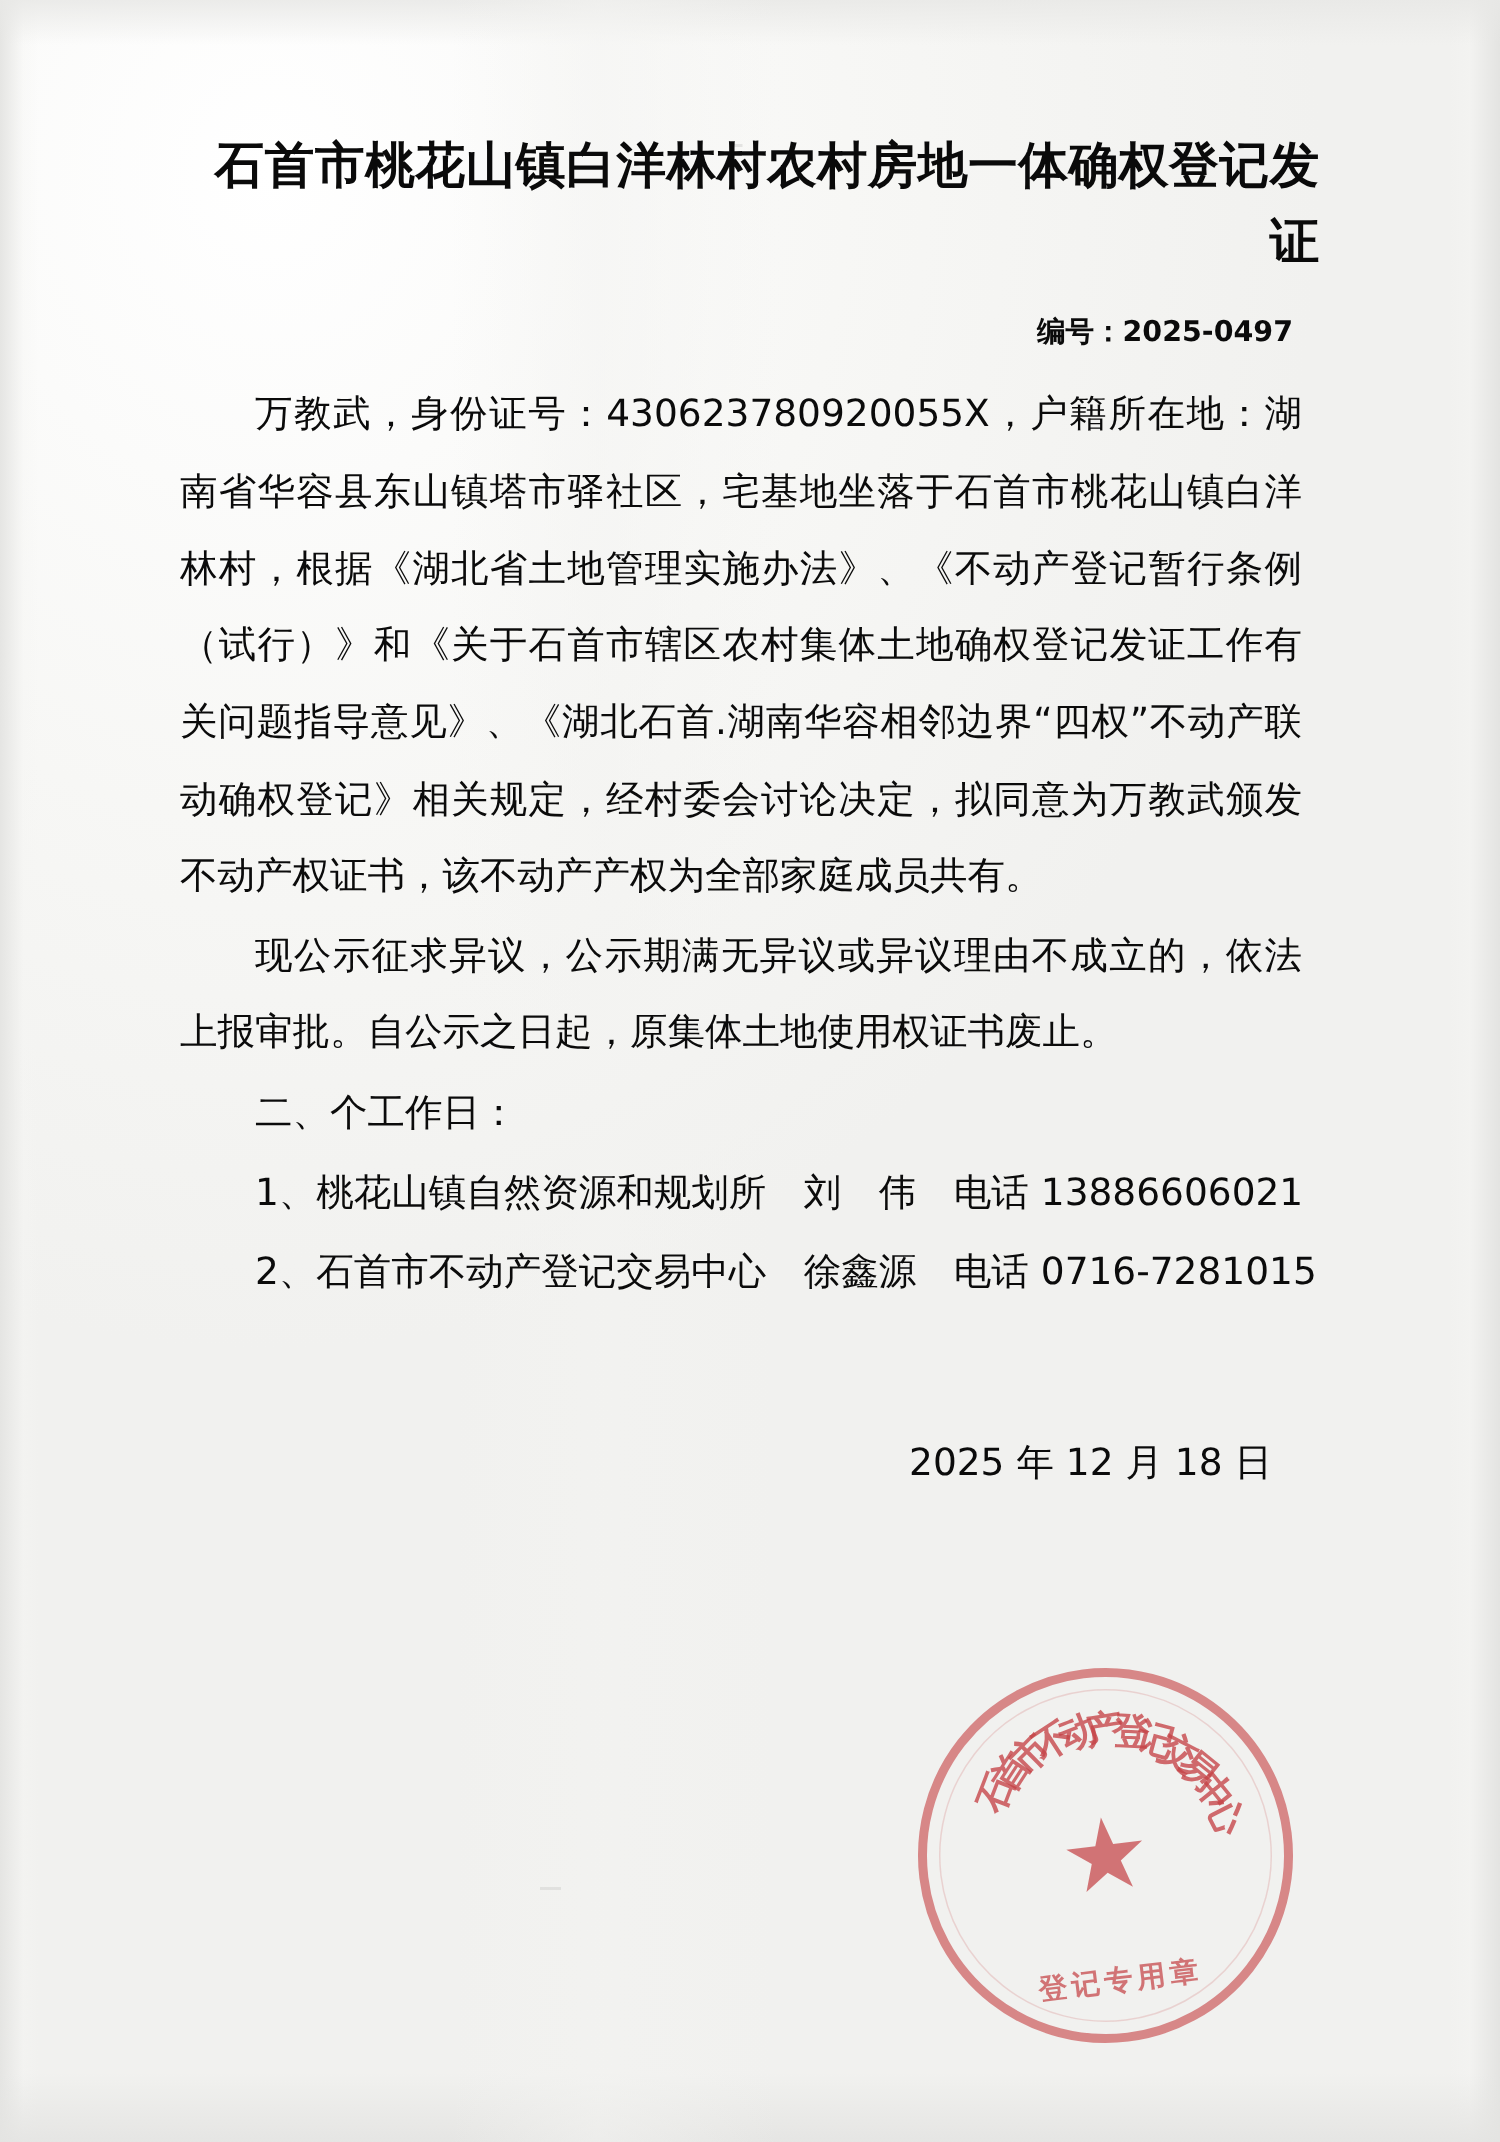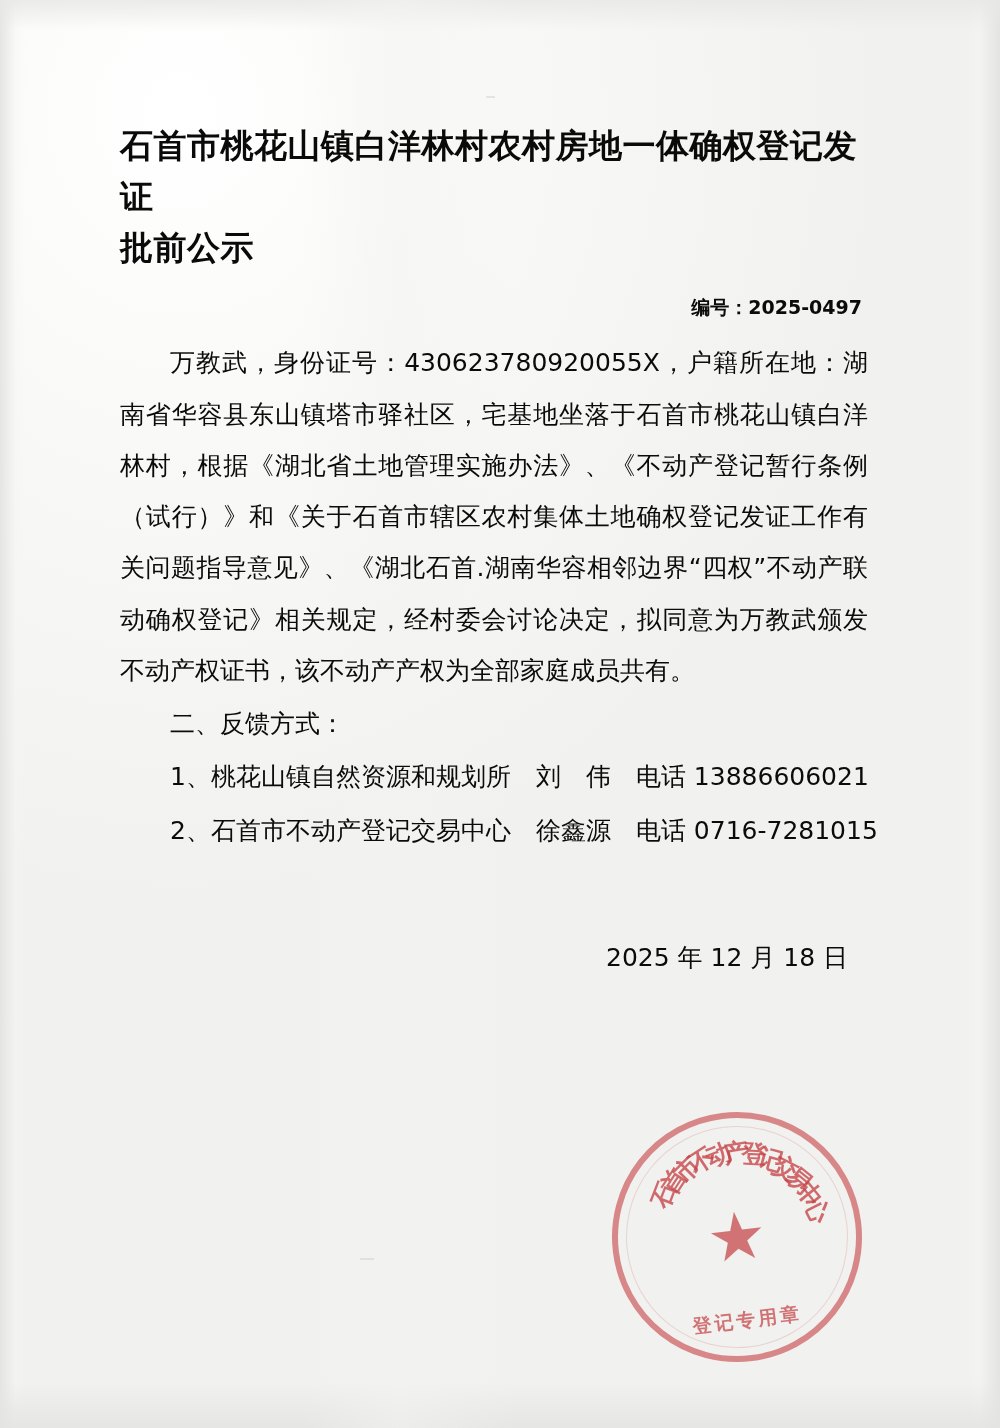--- a/index.html
+++ b/index.html
@@ -53,22 +53,22 @@
 
   .content {
     position: absolute;
     left: 120px;
     top: 0;
     width: 760px;
   }
 
   .doc-title {
     margin: 0;
-    padding-top: 120px;
-    text-align: left;
+    padding-top: 84px;
+    text-align: right;
     font-size: 33px;
     line-height: 1.55;
     font-weight: 700;
     letter-spacing: 0.5px;
     font-family: "DejaVu Sans", "Liberation Sans", sans-serif;
     color: #0a0a0a;
   }
   .doc-title .line2 {
     display: block;
   }
@@ -194,30 +194,30 @@
   <div class="scan-edge-bottom"></div>
   <div class="fold-shade"></div>
 
   <div class="speck" style="left:360px; top:1258px; width:14px; height:2px;"></div>
   <div class="speck" style="left:486px; top:96px; width:9px; height:2px;"></div>
 
   <div class="content">
 
     <h1 class="doc-title">
       <span>石首市桃花山镇白洋林村农村房地一体确权登记发证</span>
-      <span class="line2">批前公示</span>
     </h1>
 
     <div class="doc-number">
       <span>编号：</span><span>2025-0497</span>
     </div>
 
     <div class="body-text">
       <p class="para">万教武，身份证号：430623780920055X，户籍所在地：湖南省华容县东山镇塔市驿社区，宅基地坐落于石首市桃花山镇白洋林村，根据《湖北省土地管理实施办法》、《不动产登记暂行条例（试行）》和《关于石首市辖区农村集体土地确权登记发证工作有关问题指导意见》、《湖北石首.湖南华容相邻边界“四权”不动产联动确权登记》相关规定，经村委会讨论决定，拟同意为万教武颁发不动产权证书，该不动产产权为全部家庭成员共有。</p>
-      <p class="list-line">二、反馈方式：</p>
+      <p class="para">现公示征求异议，公示期满无异议或异议理由不成立的，依法上报审批。自公示之日起，原集体土地使用权证书废止。</p>
+      <p class="list-line">二、个工作日：</p>
       <p class="sub-line">1、桃花山镇自然资源和规划所　刘　伟　电话 13886606021</p>
       <p class="sub-line">2、石首市不动产登记交易中心　徐鑫源　电话 0716-7281015</p>
     </div>
 
     <div class="signature">
       <div class="sig-date">2025 年 12 月 18 日</div>
     </div>
   </div>
 
   <div class="seal">

